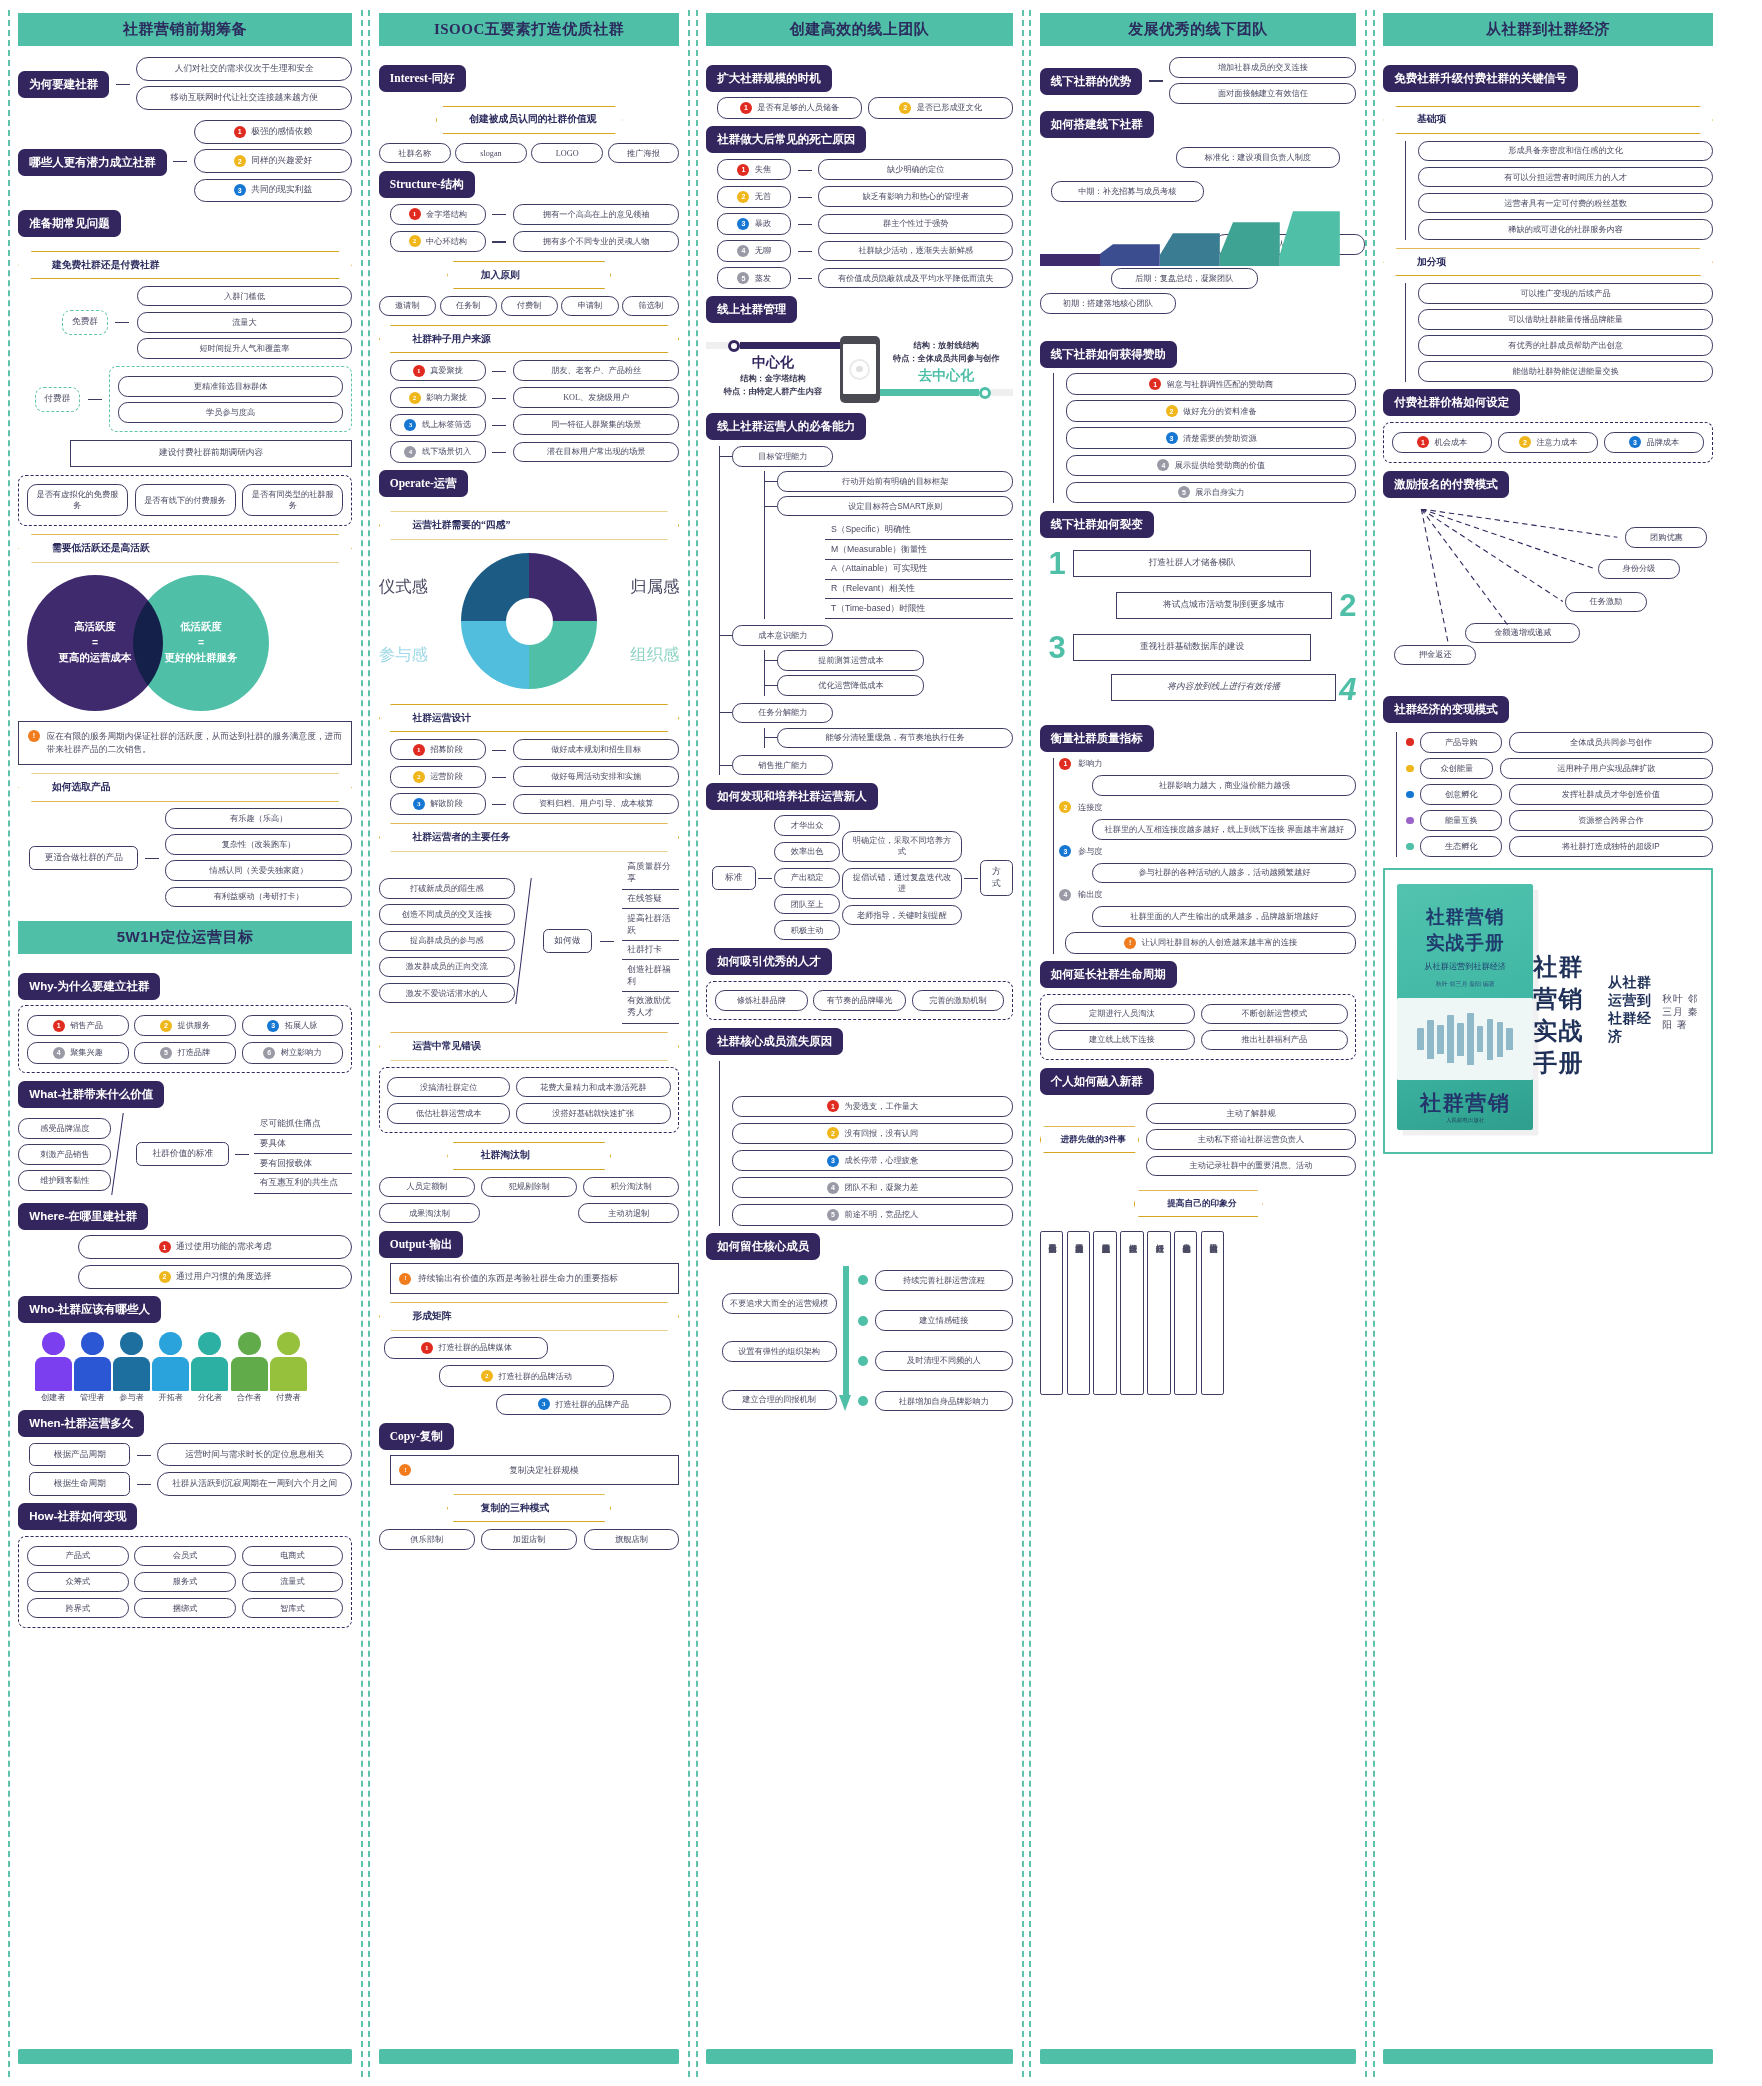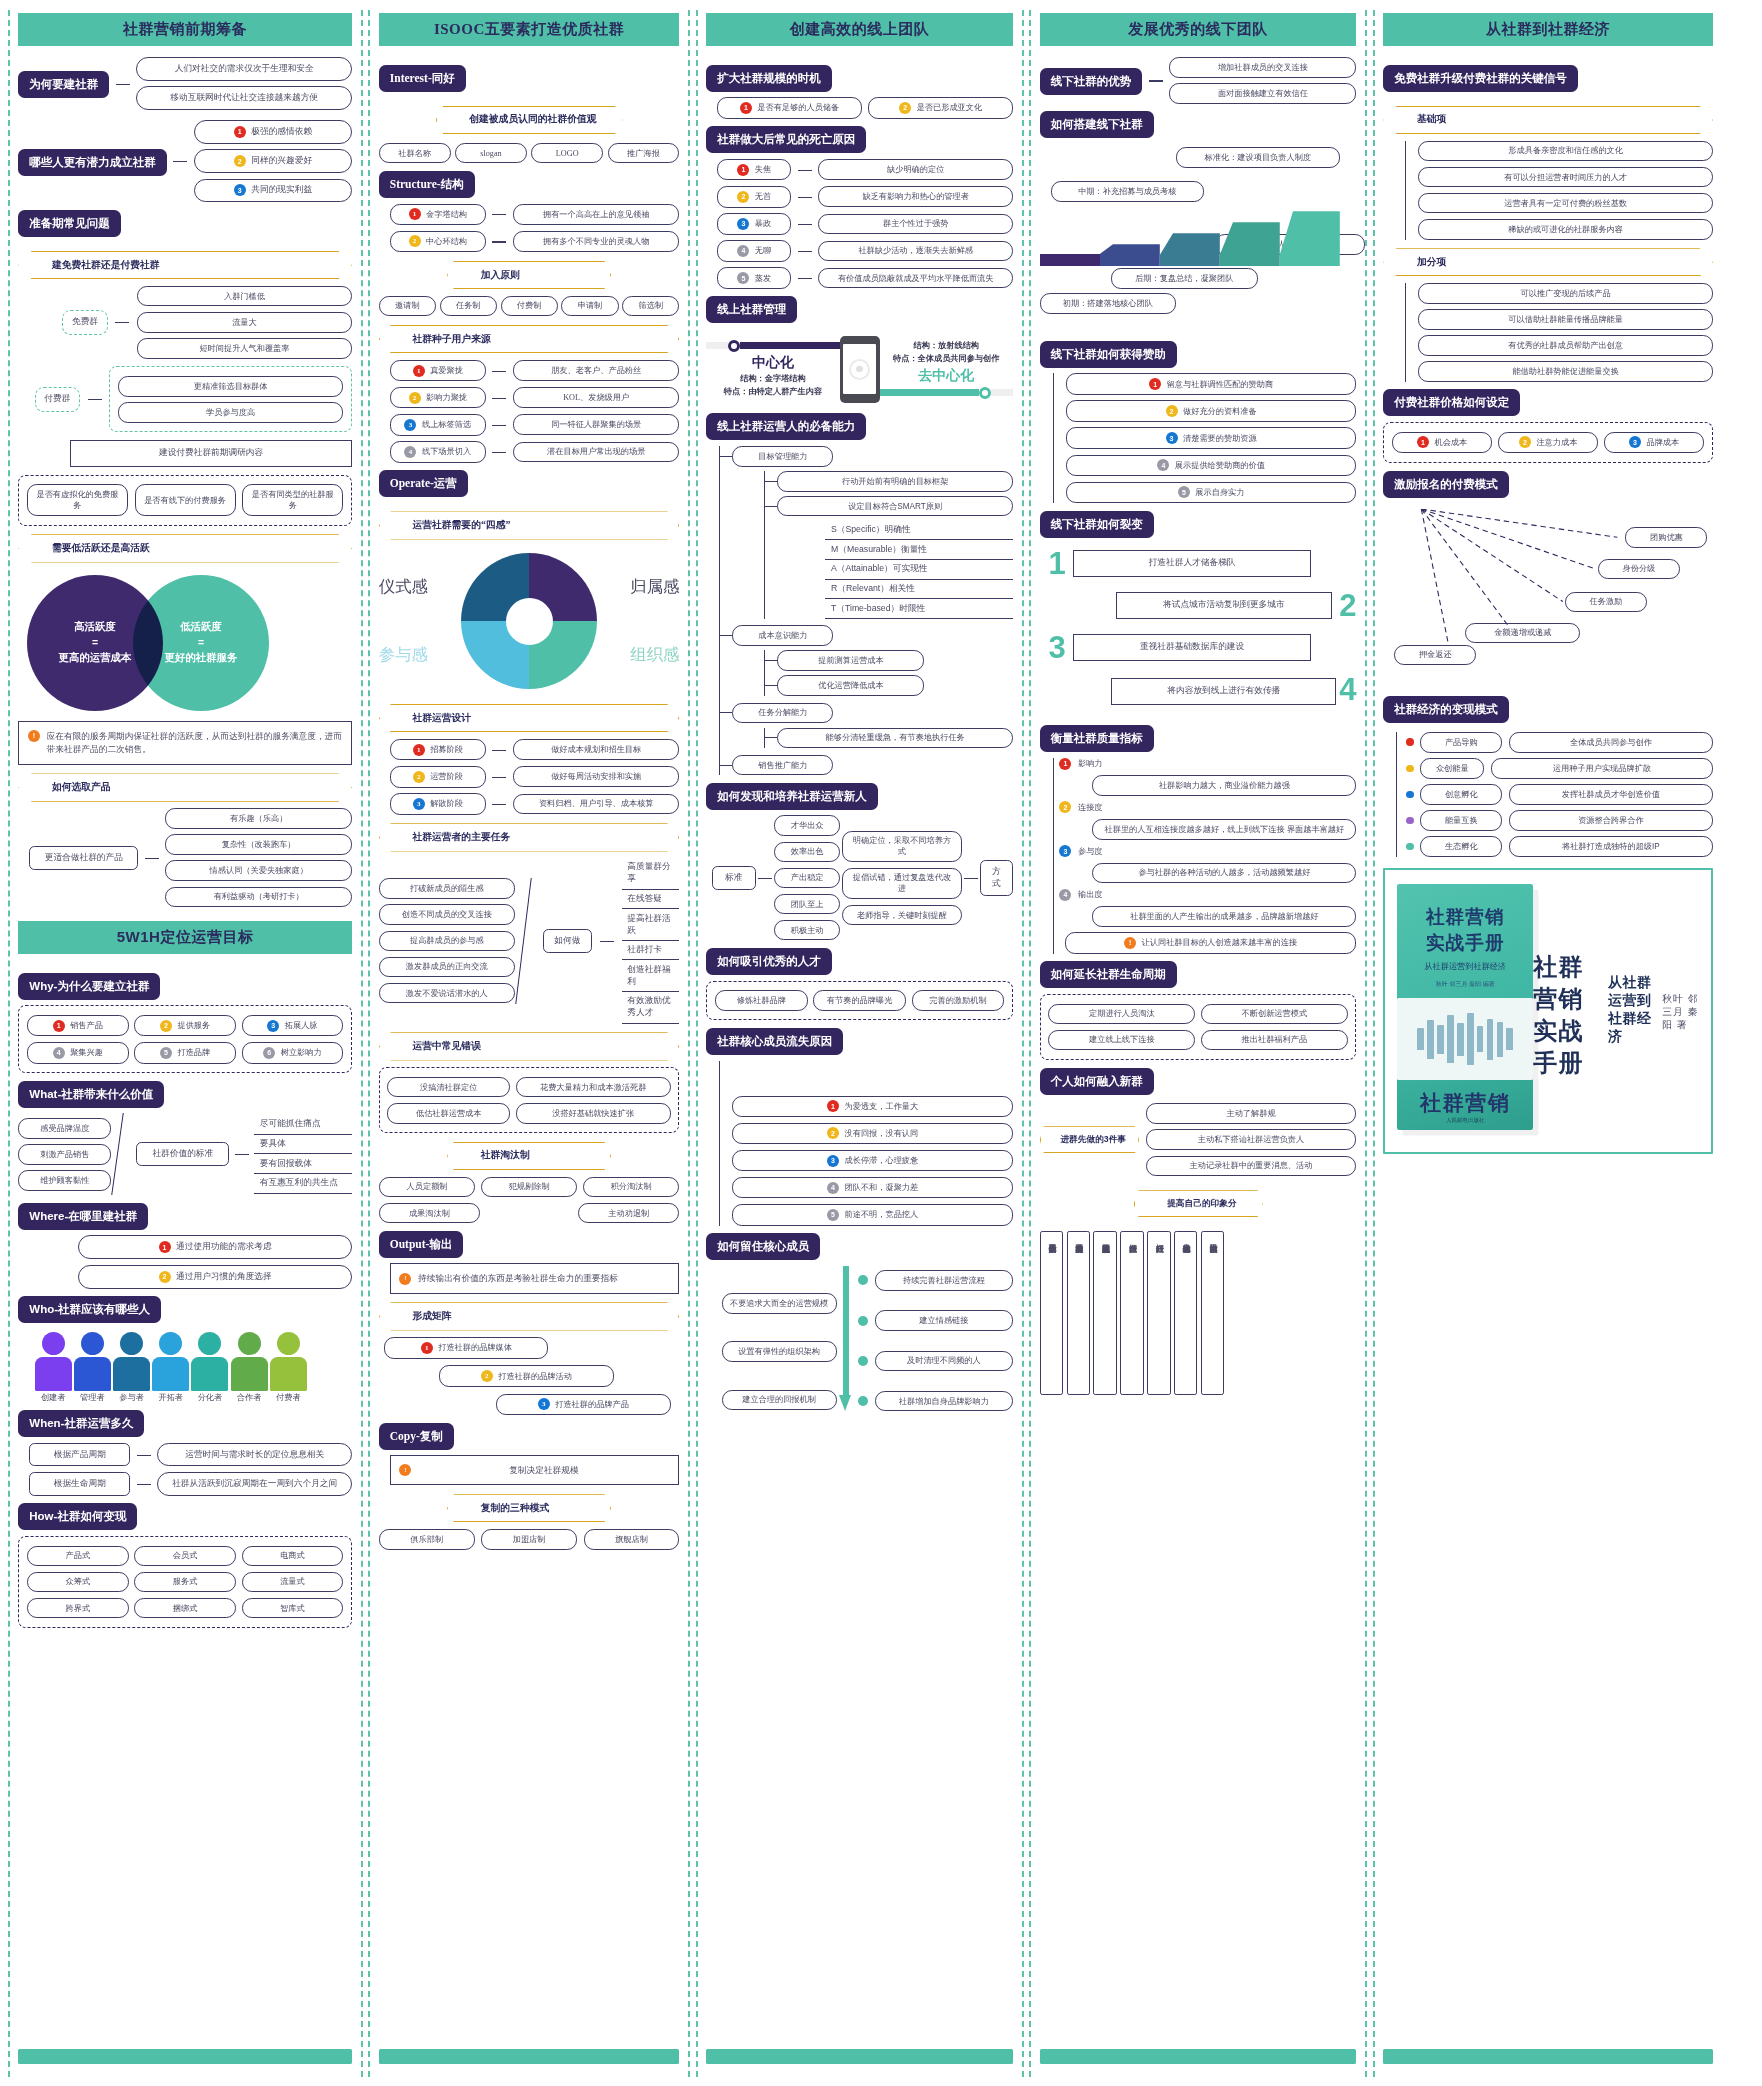--- a/index.html
+++ b/index.html
@@ -944,21 +944,21 @@
     <div style="display:flex;align-items:center;gap:7.6px;margin:11px 0 0 8.7px;">
       <div style="width:60px"></div>
       <div class="cardbox" style="flex:1">将试点城市活动复制到更多城市</div>
       <div class="bignum">2</div>
     </div>
     <div style="display:flex;align-items:center;gap:7.6px;margin:11px 0 0 8.7px;">
       <div class="bignum">3</div>
       <div class="cardbox" style="flex:1">重视社群基础数据库的建设</div>
       <div style="width:38px"></div>
     </div>
-    <div style="display:flex;align-items:flex-end;gap:3px;margin:11px 0 0 8.7px;">
+    <div style="display:flex;align-items:flex-start;gap:3px;margin:11px 0 0 8.7px;font-style:italic;">
       <div style="width:60px"></div>
       <div class="cardbox" style="flex:1">将内容放到线上进行有效传播</div>
       <div class="bignum">4</div>
     </div>
 
     <div style="margin-top:13px"><span class="pill">衡量社群质量指标</span></div>
     <div style="display:flex;margin-left:13px">
       <div class="vline"></div>
       <div class="stack" style="flex:1;padding-left:5.5px;">
         <div class="row">
@@ -1091,21 +1091,21 @@
     <div style="display:flex;margin-left:13px;margin-top:3.3px;">
       <div class="vline"></div>
       <div class="stack" style="flex:1;padding-left:8.7px;">
         <div class="row">
             <span class="colored-dot" style="background:#e02b20"></span>
           <div class="node sm" style="width:82px">产品导购</div>
           <div class="node sm" style="flex:1">全体成员共同参与创作</div>
           </div>
         <div class="row">
             <span class="colored-dot" style="background:#f0b71c"></span>
-          <div class="node sm" style="width:64px">众创能量</div>
+          <div class="node sm" style="width:73px">众创能量</div>
           <div class="node sm" style="flex:1">运用种子用户实现品牌扩散</div>
           </div>
         <div class="row">
             <span class="colored-dot" style="background:#1677d2"></span>
           <div class="node sm" style="width:82px">创意孵化</div>
           <div class="node sm" style="flex:1">发挥社群成员才华创造价值</div>
           </div>
         <div class="row">
             <span class="colored-dot" style="background:#9a63c9"></span>
           <div class="node sm" style="width:82px">能量互换</div>

